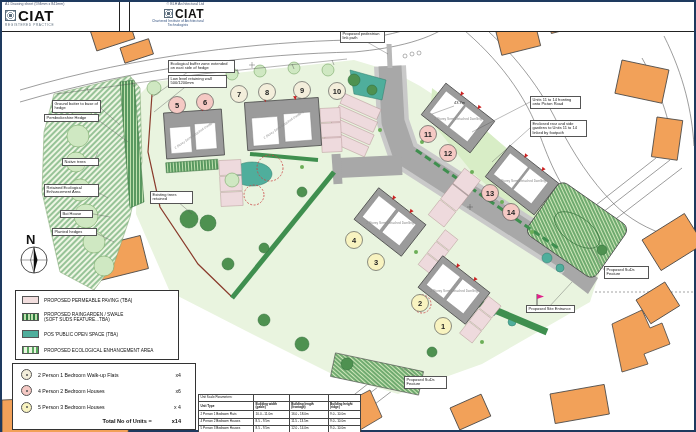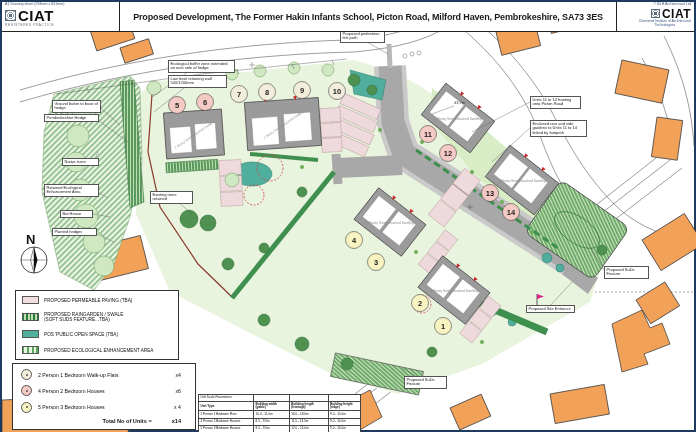--- a/index.html
+++ b/index.html
@@ -398,23 +398,20 @@
 
   <div class="titlebar">
     <div class="tcell left">
       <div class="sheetnote">A1 Drawing sheet (594mm x 841mm)</div>
       <div class="logo-row">
         <span class="ciat-icon"></span>
         <span class="ciat-word">CIAT</span>
       </div>
       <div class="logo-sub">REGISTERED PRACTICE</div>
     </div>
-    <div class="tcell center">
-      <div class="main-title">Proposed Development, The Former Hakin Infants School, Picton Road, Milford Haven, Pembrokeshire, SA73 3ES</div>
-    </div>
     <div class="tcell right">
       <div class="copyright">© BLH Architectural Ltd</div>
       <div class="logo-row">
         <span class="ciat-icon small"></span>
         <span class="ciat-word small">CIAT</span>
       </div>
       <div class="logo-sub blue">Chartered Institute of Architectural Technologists</div>
     </div>
   </div>
 

